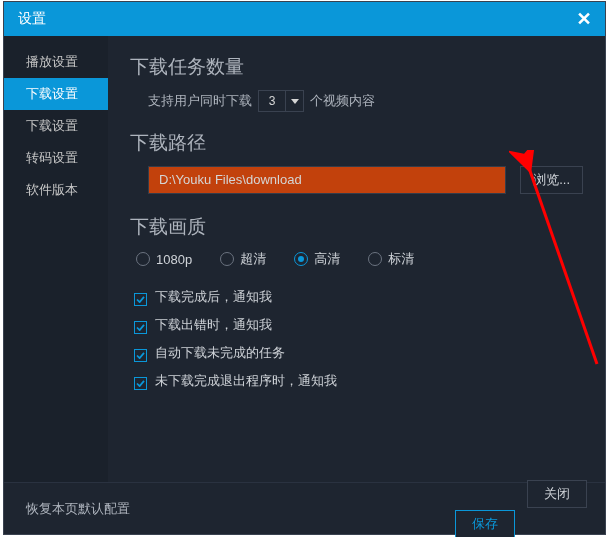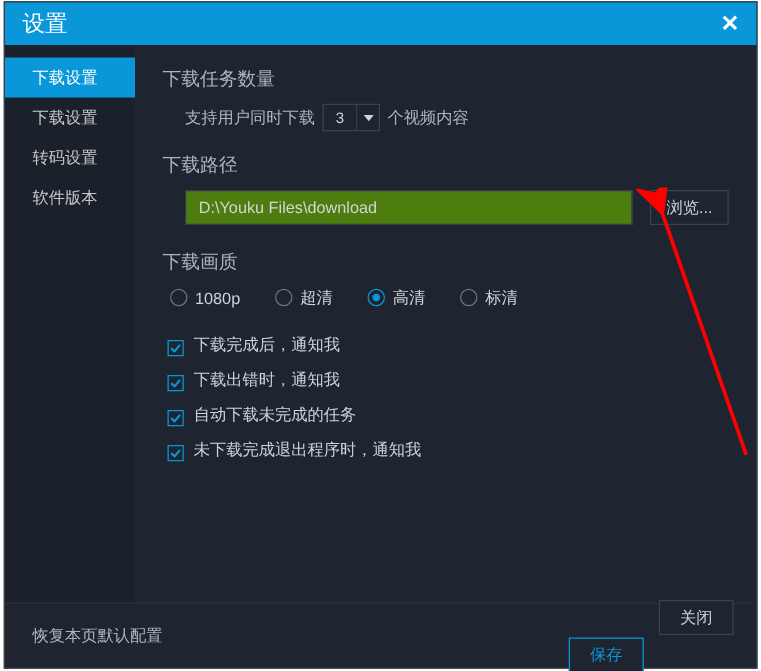--- a/index.html
+++ b/index.html
@@ -24,21 +24,21 @@
   }
   .titlebar {
     height: 34px;
     background: #0a97d9;
     display: flex;
     align-items: center;
     justify-content: space-between;
     padding: 0 10px 0 14px;
     color: #fff;
   }
-  .titlebar .title { font-size: 18px; }
+  .titlebar .title { font-size: 14px; }
   .close-x {
     width: 22px; height: 22px;
     display:flex; align-items:center; justify-content:center;
     cursor:pointer; font-size:18px; font-weight:bold;
   }
   .body {
     flex: 1;
     display: flex;
     min-height: 0;
   }
@@ -60,21 +60,21 @@
     color: #fff;
   }
   .content {
     flex: 1;
     padding: 18px 22px 0 22px;
     color: #aeb4bd;
     overflow: hidden;
   }
   .section-label {
     color: #aeb4bd;
-    font-size: 15px;
+    font-size: 19px;
     margin-bottom: 10px;
   }
   .row {
     display: flex;
     align-items: center;
     margin-bottom: 18px;
     padding-left: 18px;
   }
   .select-wrap {
     display: inline-flex;
@@ -99,21 +99,21 @@
   }
   .select-arrow svg { width:8px; height:5px; fill:#d5d5d5; }
   .path-row {
     display:flex; align-items:center; gap:14px;
     padding-left:18px; margin-bottom:20px;
   }
   .path-input {
     flex:1;
     height: 28px;
     border:1px solid #343c49;
-    background:#4d7c0f;
+    background:#c2410c;
     color:#d5d5d5;
     padding: 0 10px;
     font-size:13px;
     line-height:26px;
   }
   .btn {
     min-width: 60px;
     height: 28px;
     border:1px solid #3a4250;
     background:#1e2530;
@@ -178,20 +178,21 @@
 <body>
 
 <div class="dialog">
   <div class="titlebar">
     <span class="title">设置</span>
     <div class="close-x">✕</div>
   </div>
 
   <div class="body">
     <div class="sidebar" id="sidebar">
+        <div class="side-item">播放设置</div>
         <div class="side-item active">下载设置</div>
         <div class="side-item">下载设置</div>
         <div class="side-item">转码设置</div>
         <div class="side-item">软件版本</div>
       </div>
 
     <div class="content">
 
       <div class="section-label">下载任务数量</div>
       <div class="row">

